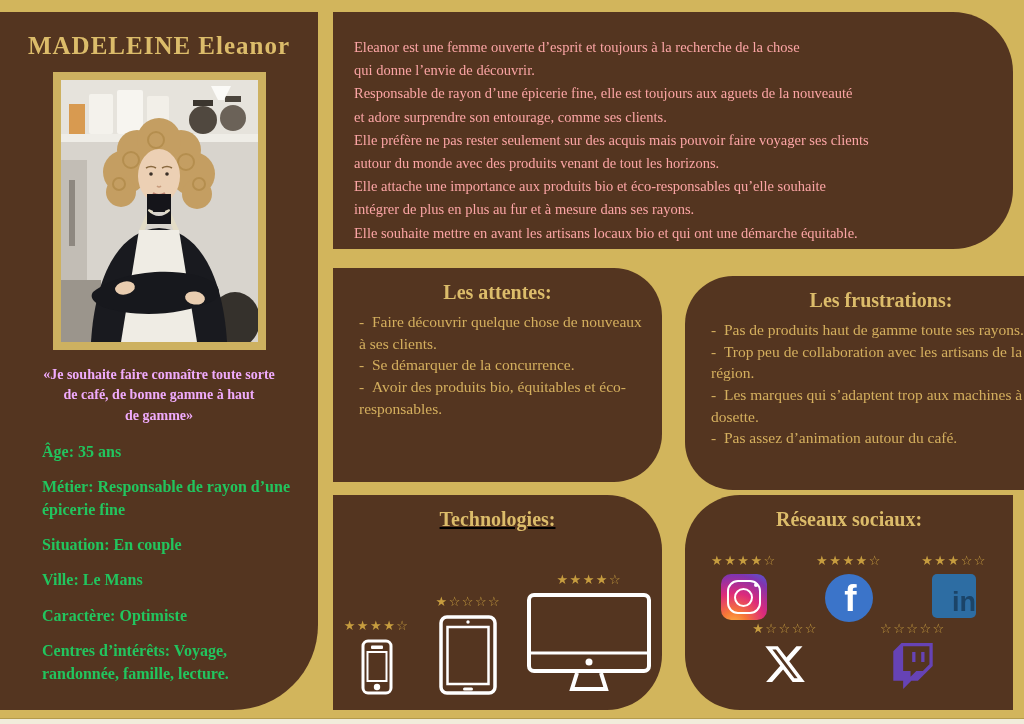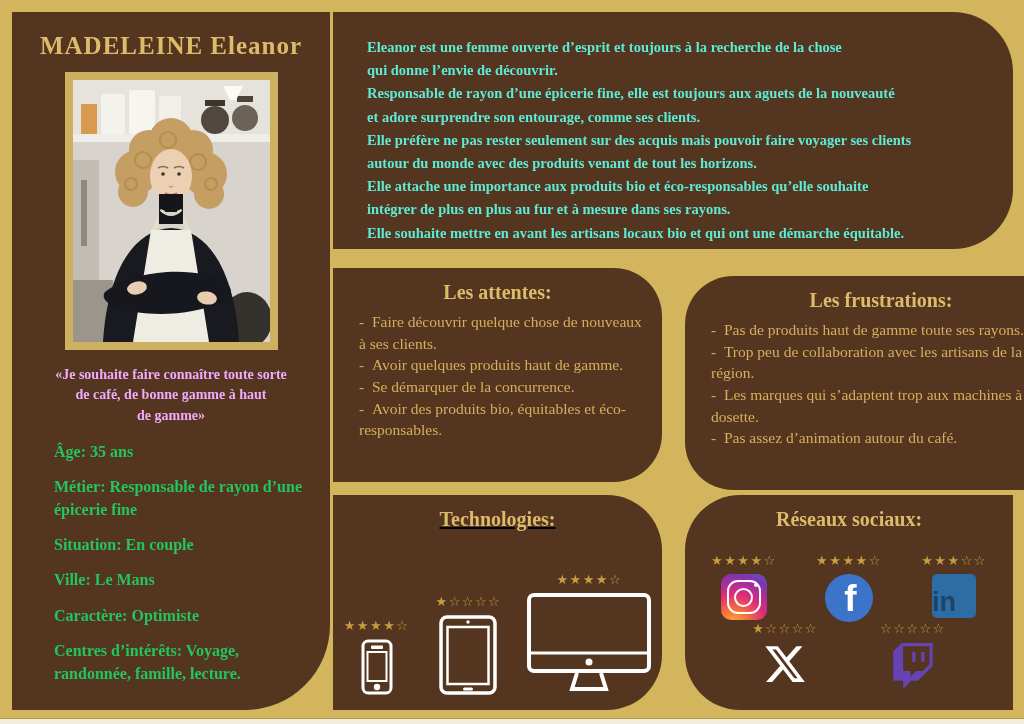--- a/index.html
+++ b/index.html
@@ -1,33 +1,33 @@
 <!DOCTYPE html>
 <html><head>
 <meta charset="utf-8">
 <style>
   html,body{margin:0;padding:0;background:#888;}
   .canvas{position:relative;width:1024px;height:724px;background:#d2b55c;overflow:hidden;
           font-family:"Liberation Serif","DejaVu Serif",serif;}
   .panel{position:absolute;background:#543520;}
 
   
-  .sidebar{left:12px;top:12px;width:318px;height:698px;border-radius:0 0 85px 0;}
+  .sidebar{left:0;top:12px;width:318px;height:698px;border-radius:0 0 85px 0;}
   .name{margin-top:20px;text-align:center;font-size:25px;font-weight:bold;
         letter-spacing:1px;color:#dcbc6a;}
   .photo-frame{margin:12px auto 0;width:197px;height:262px;border:8px solid #cdb160;
                background:#d8d4cd;}
   .quote{margin-top:15px;text-align:center;font-size:14px;font-weight:bold;color:#f0abfc;
          white-space:pre-line;line-height:1.45;}
   .details{margin:15px 12px 0 42px;font-size:16px;font-weight:bold;color:#22c55e;}
   .detail{margin-bottom:13px;line-height:1.4;}
 
   
   .intro-box{left:333px;top:12px;width:680px;height:237px;border-radius:0 60px 60px 0;}
-  .intro-text{padding:24px 20px 0 34px;font-size:14.5px;font-weight:bold;color:#5eead4;
+  .intro-text{padding:24px 20px 0 21px;font-size:14.5px;font-weight:normal;color:#fca5a5;
               line-height:1.6;white-space:pre-line;}
 
   
   .attentes{left:333px;top:268px;width:329px;height:214px;border-radius:0 48px 48px 0;}
   .frustrations{left:685px;top:276px;width:392px;height:214px;border-radius:48px 0 0 48px;}
   .panel-title{margin-top:13px;text-align:center;font-size:20px;font-weight:bold;color:#dcbc6a;}
   .bullet-list{margin:7px 20px 0 26px;font-size:15.5px;font-weight:normal;color:#d4af5e;}
   .bullet-item{line-height:1.4;}
 
   
@@ -45,21 +45,21 @@
   .ig{position:relative;width:46px;height:46px;border-radius:10px;
       background:radial-gradient(circle at 28% 110%,#fdb244 0%,#f77737 22%,#dd2a7b 52%,#8134af 82%,#515bd4 100%);}
   .ig-frame{position:absolute;inset:6px;border:2.5px solid #fff;border-radius:11px;}
   .ig-lens{position:absolute;left:50%;top:50%;width:15px;height:15px;margin:-9.5px 0 0 -9.5px;
            border:2.5px solid #fff;border-radius:50%;}
   .ig-dot{position:absolute;top:9px;right:9px;width:4px;height:4px;border-radius:50%;background:#fff;}
   .fb{position:relative;width:48px;height:48px;border-radius:50%;background:#3b74c9;overflow:hidden;}
   .fb span{position:absolute;left:50%;top:4px;transform:translateX(-38%);
            font-family:"Liberation Sans",sans-serif;font-weight:bold;font-size:37px;color:#fff;}
   .li{width:44px;height:44px;border-radius:5px;background:#2d6da3;display:flex;
-      align-items:flex-end;justify-content:flex-start;}
+      align-items:flex-end;justify-content:flex-end;}
   .li span{font-family:"Liberation Sans",sans-serif;font-weight:bold;font-size:27px;
            color:#1b4468;line-height:1.1;}
 
   .strip{position:absolute;left:0;bottom:0;width:100%;height:5px;background:#f1ecdb;
          border-top:1px solid #b49b4c;}
 </style>
 </head>
 <body>
 
 <div class="canvas">
@@ -143,21 +143,20 @@
 autour du monde avec des produits venant de tout les horizons.
 Elle attache une importance aux produits bio et éco-responsables qu’elle souhaite
 intégrer de plus en plus au fur et à mesure dans ses rayons.
 Elle souhaite mettre en avant les artisans locaux bio et qui ont une démarche équitable.</div>
   </div>
 
   <div class="panel attentes">
     <div class="panel-title">Les attentes:</div>
     <div class="bullet-list">
       <div class="bullet-item">- Faire découvrir quelque chose de nouveaux à ses clients.</div>
-      <div class="bullet-item">- Avoir quelques produits haut de gamme.</div>
       <div class="bullet-item">- Se démarquer de la concurrence.</div>
       <div class="bullet-item">- Avoir des produits bio, équitables et éco-responsables.</div>
     </div>
   </div>
 
   <div class="panel frustrations">
     <div class="panel-title">Les frustrations:</div>
     <div class="bullet-list">
       <div class="bullet-item">- Pas de produits haut de gamme toute ses rayons.</div>
       <div class="bullet-item">- Trop peu de collaboration avec les artisans de la région.</div>

